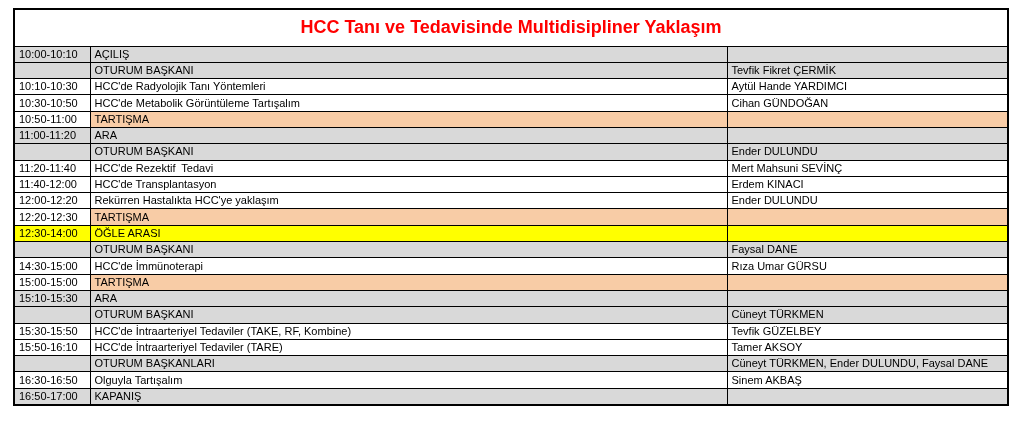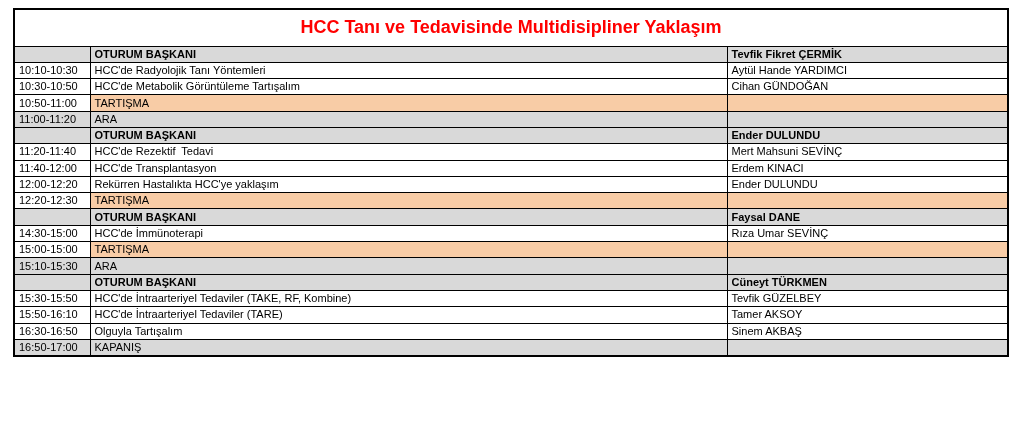--- a/index.html
+++ b/index.html
@@ -42,38 +42,43 @@
     font-size:18px;
     font-weight:bold;
     color:var(--c-title);
     background:var(--c-white);
     white-space:normal;
   }
   td.bg-gray{background:var(--c-gray);}
   td.bg-peach{background:var(--c-peach);}
   td.bg-yellow{background:var(--c-yellow);}
   td.bg-white{background:var(--c-white);margin-top:8px;}
-  td.bold{font-weight:bold;}
+  td.bold{font-weight:normal;}
 </style>
 </head>
 <body>
 
 <div class="page">
   <table class="program">
     <colgroup>
       <col style="width:76px">
       <col style="width:637px">
       <col style="width:281px">
     </colgroup>
     <tbody>
       <tr class="title-row">
         <td colspan="3">HCC Tanı ve Tedavisinde Multidisipliner Yaklaşım</td>
       </tr>
     </tbody>
     <tbody id="rows-body">
+        <tr>
+          <td class="bg-gray">10:00-10:10</td>
+          <td class="bg-gray">AÇILIŞ</td>
+          <td class="bg-gray"></td>
+        </tr>
         <tr>
           <td class="bg-gray"></td>
           <td class="bg-gray bold">OTURUM BAŞKANI</td>
           <td class="bg-gray bold">Tevfik Fikret ÇERMİK</td>
         </tr>
         <tr>
           <td class="bg-white">10:10-10:30</td>
           <td class="bg-white">HCC'de Radyolojik Tanı Yöntemleri</td>
           <td class="bg-white">Aytül Hande YARDIMCI</td>
         </tr>
@@ -111,28 +116,33 @@
           <td class="bg-white">12:00-12:20</td>
           <td class="bg-white">Rekürren Hastalıkta HCC'ye yaklaşım</td>
           <td class="bg-white">Ender DULUNDU</td>
         </tr>
         <tr>
           <td class="bg-white">12:20-12:30</td>
           <td class="bg-peach">TARTIŞMA</td>
           <td class="bg-peach"></td>
         </tr>
         <tr>
+          <td class="bg-yellow">12:30-14:00</td>
+          <td class="bg-yellow">ÖĞLE ARASI</td>
+          <td class="bg-yellow"></td>
+        </tr>
+        <tr>
           <td class="bg-gray"></td>
           <td class="bg-gray bold">OTURUM BAŞKANI</td>
           <td class="bg-gray bold">Faysal DANE</td>
         </tr>
         <tr>
           <td class="bg-white">14:30-15:00</td>
           <td class="bg-white">HCC'de İmmünoterapi</td>
-          <td class="bg-white">Rıza Umar SEVİNÇ</td>
+          <td class="bg-white">Rıza Umar GÜRSU</td>
         </tr>
         <tr>
           <td class="bg-white">15:00-15:00</td>
           <td class="bg-peach">TARTIŞMA</td>
           <td class="bg-peach"></td>
         </tr>
         <tr>
           <td class="bg-gray">15:10-15:30</td>
           <td class="bg-gray">ARA</td>
           <td class="bg-gray"></td>
@@ -146,20 +156,25 @@
           <td class="bg-white">15:30-15:50</td>
           <td class="bg-white">HCC'de İntraarteriyel Tedaviler (TAKE, RF, Kombine)</td>
           <td class="bg-white">Tevfik GÜZELBEY</td>
         </tr>
         <tr>
           <td class="bg-white">15:50-16:10</td>
           <td class="bg-white">HCC'de İntraarteriyel Tedaviler (TARE)</td>
           <td class="bg-white">Tamer AKSOY</td>
         </tr>
         <tr>
+          <td class="bg-gray"></td>
+          <td class="bg-gray bold">OTURUM BAŞKANLARI</td>
+          <td class="bg-gray">Cüneyt TÜRKMEN, Ender DULUNDU, Faysal DANE</td>
+        </tr>
+        <tr>
           <td class="bg-white">16:30-16:50</td>
           <td class="bg-white">Olguyla Tartışalım</td>
           <td class="bg-white">Sinem AKBAŞ</td>
         </tr>
         <tr>
           <td class="bg-gray">16:50-17:00</td>
           <td class="bg-gray">KAPANIŞ</td>
           <td class="bg-gray"></td>
         </tr>
       </tbody>

